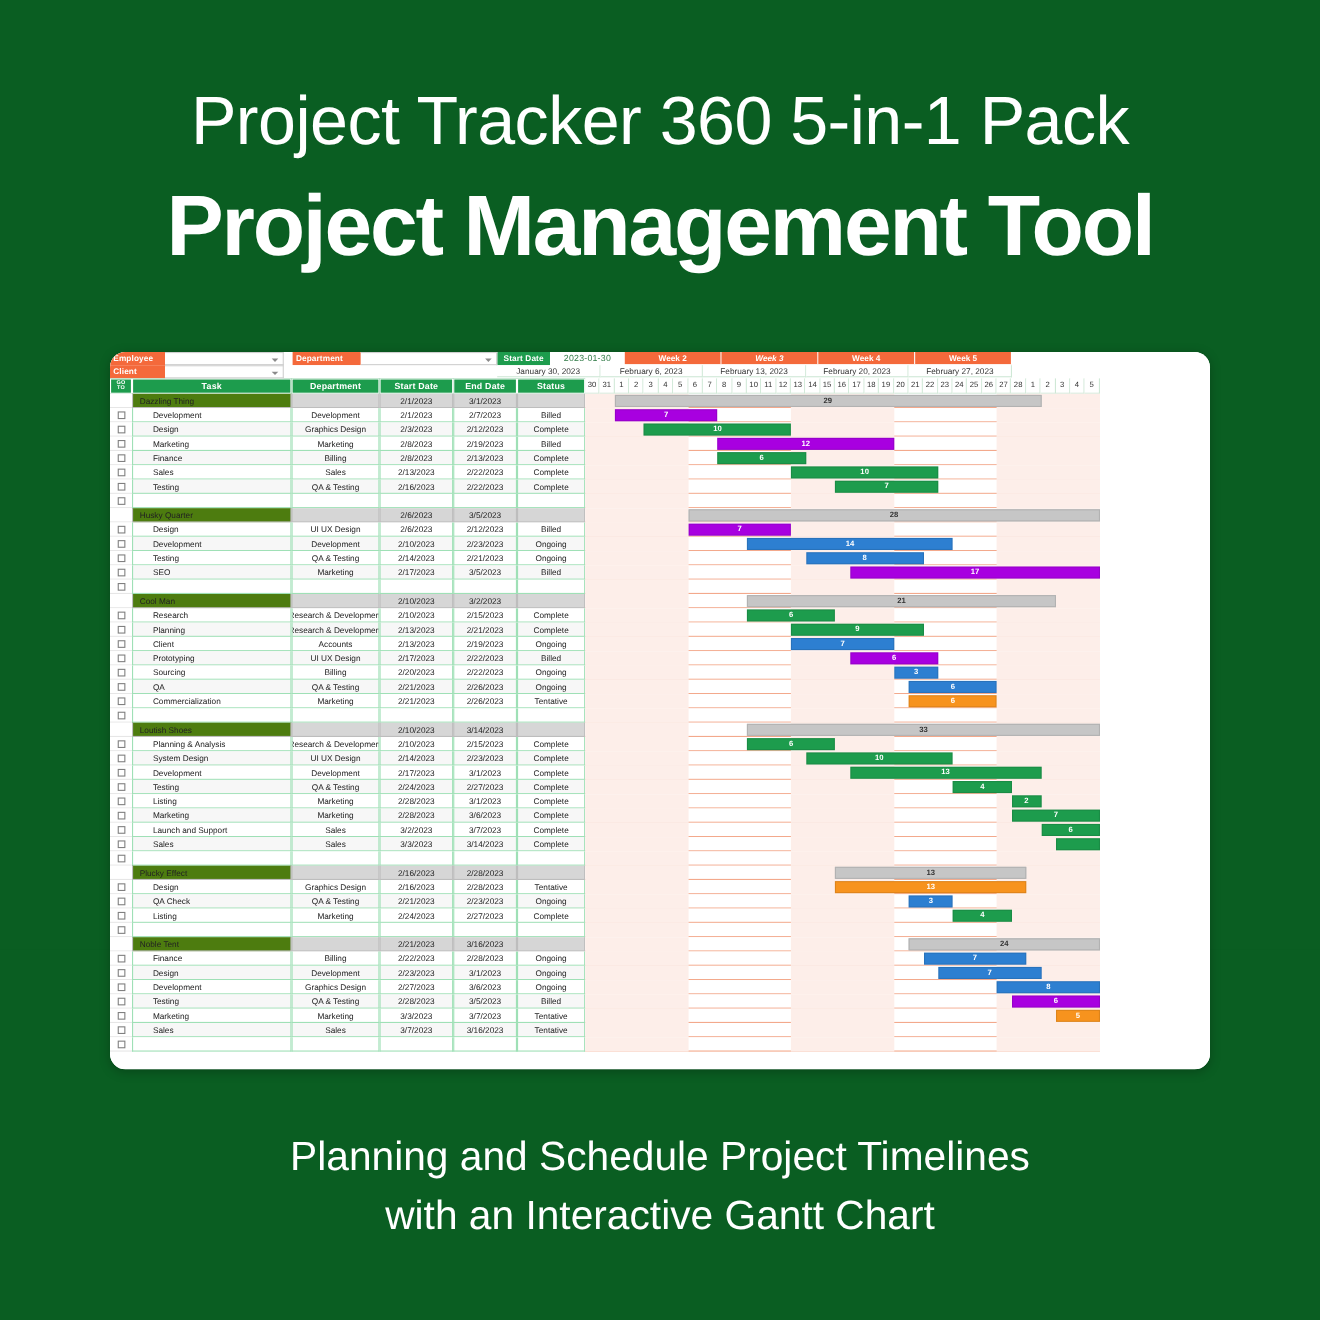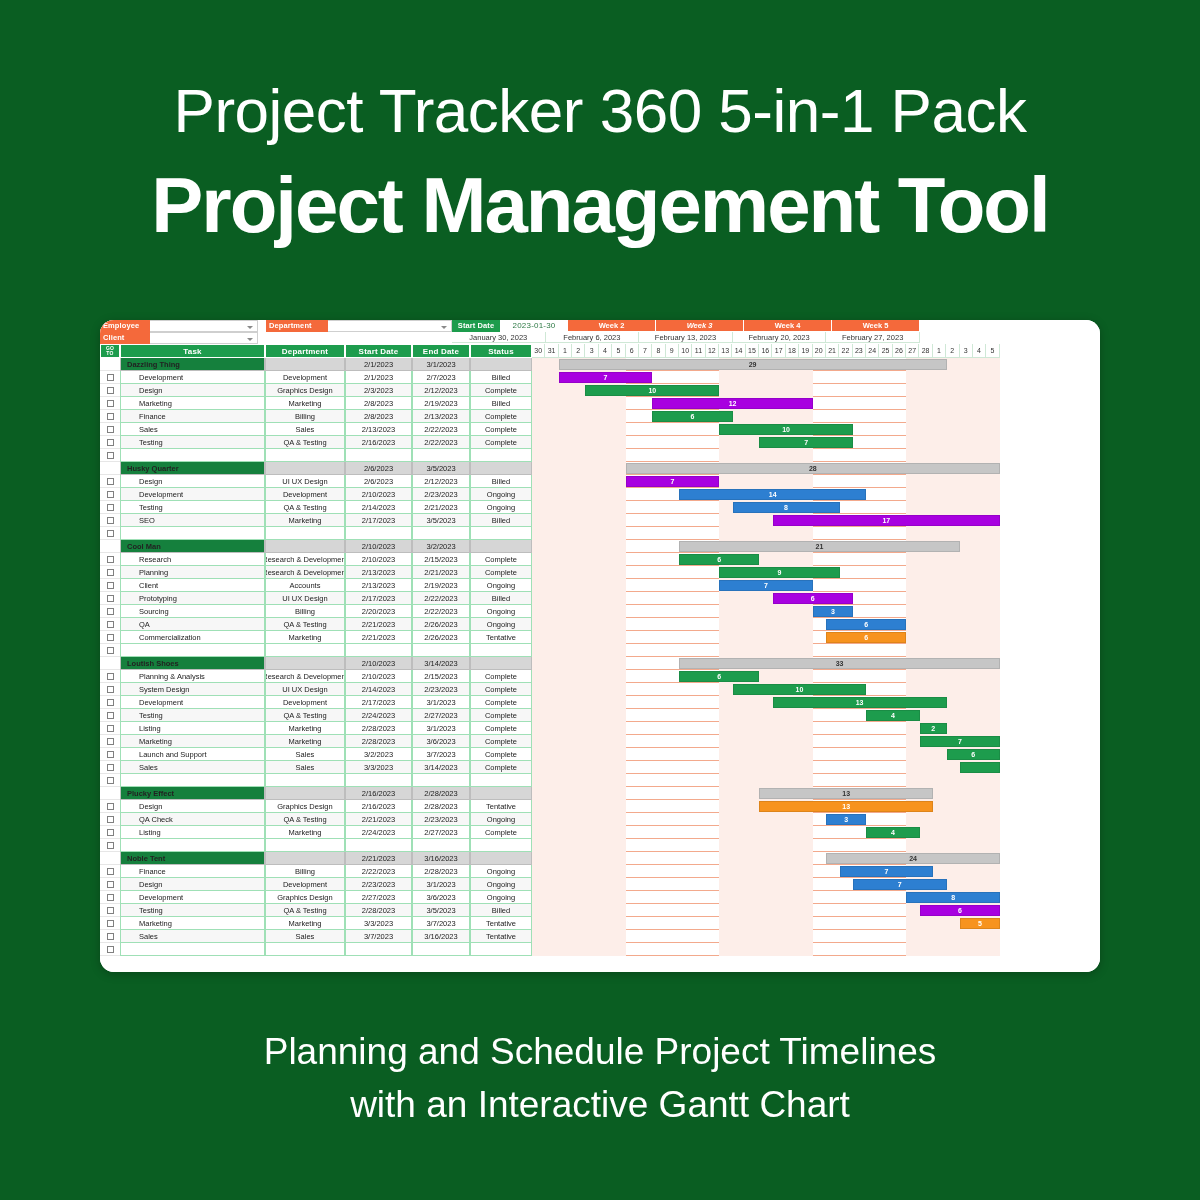--- a/index.html
+++ b/index.html
@@ -97,21 +97,21 @@
     overflow: hidden; white-space: nowrap;
   }
   .c-task { width: 145px; min-width:145px; padding-left: 18px; }
   .c-dept { width: 80px; min-width:80px; justify-content:center; }
   .c-sd   { width: 67px; min-width:67px; justify-content:center; }
   .c-ed   { width: 58px; min-width:58px; justify-content:center; }
   .c-st   { width: 62px; min-width:62px; justify-content:center; }
 
   .row.alt .c-task, .row.alt .c-dept, .row.alt .c-sd, .row.alt .c-ed, .row.alt .c-st { background:#f7f7f7; }
 
-  .row.grp .c-task { padding-left: 6px; background:#15803d; border-color:#bdbdbd;font-weight:bold; }
+  .row.grp .c-task { padding-left: 6px; background:#4d7c0f; border-color:#bdbdbd; }
   .row.grp .c-dept, .row.grp .c-sd, .row.grp .c-ed, .row.grp .c-st { background:#d6d6d6; border-color:#bdbdbd; }
 
   .row.spacer .c-task, .row.spacer .c-dept, .row.spacer .c-sd,
   .row.spacer .c-ed, .row.spacer .c-st { background:#ffffff; }
 
   
   .tl { position: relative; width: 468px; min-width:468px; height:13px; background:#ffffff;
         border-bottom: 1px solid #f3a98c; }
   .tl .band { position:absolute; top:0; height:13px; background:#fdeee9; }
   .bar {

